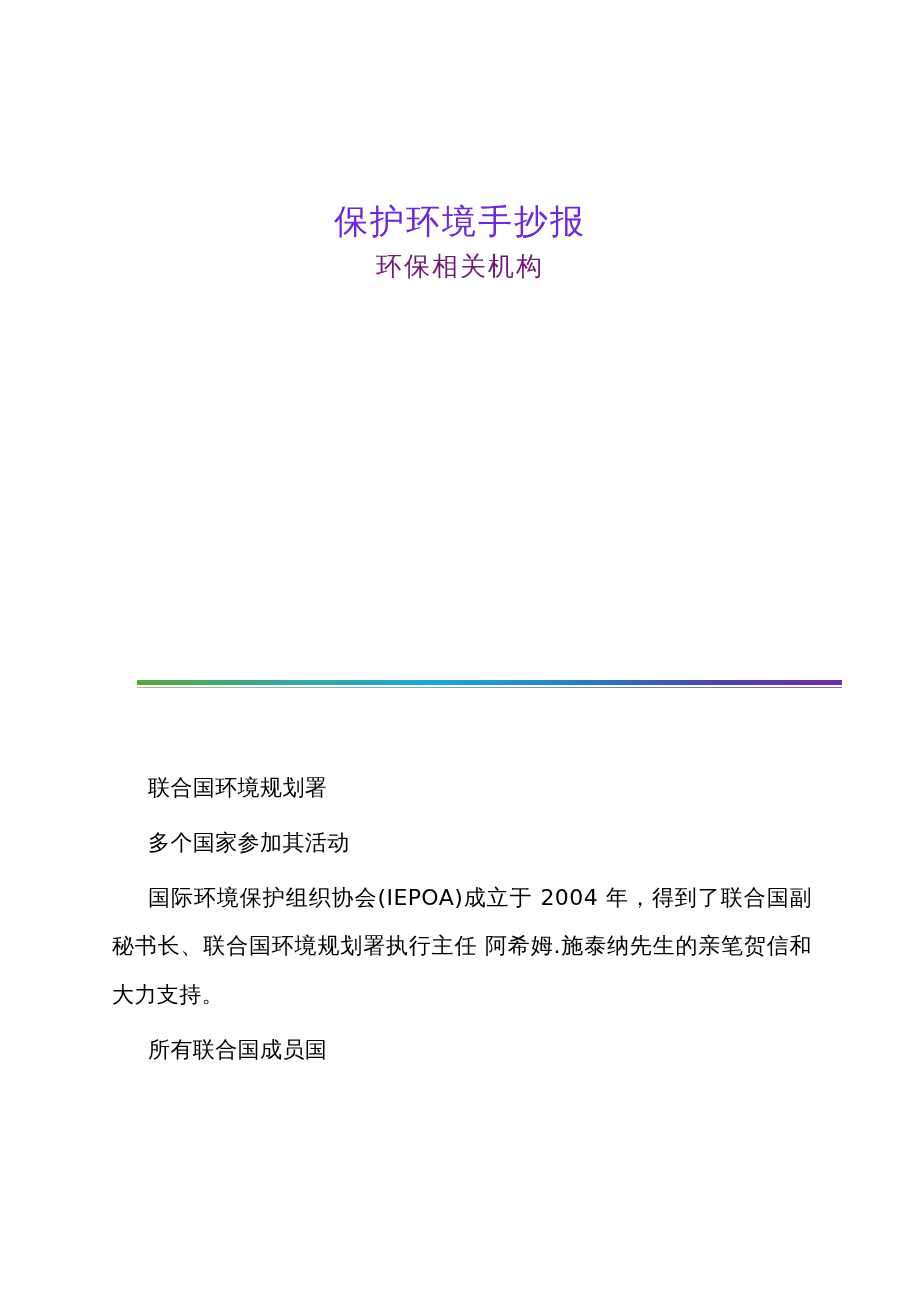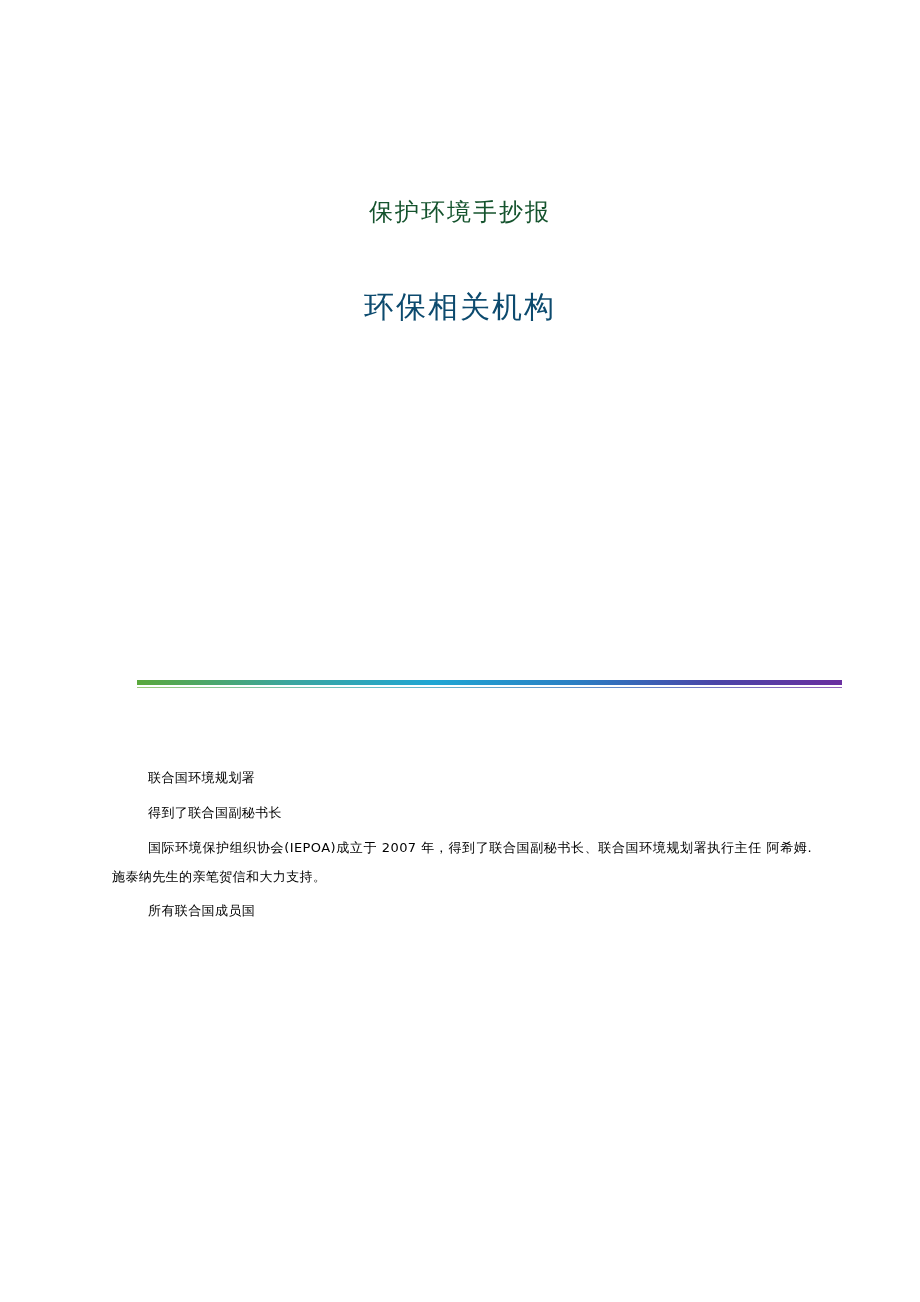--- a/index.html
+++ b/index.html
@@ -19,33 +19,32 @@
     width: 920px;
     height: 1302px;
     box-sizing: border-box;
     padding: 0;
   }
   .title-block {
     margin-top: 196px;
     text-align: center;
   }
   .doc-title {
-    font-size: 24px;
+    font-size: 34px;
     letter-spacing: 2px;
     line-height: 1.5;
-    color: #14532d;
-    font-family: Liberation Mono, monospace;
+    color: #6d28d9;
+    font-family: Liberation Serif, serif;
     font-weight: normal;
   }
   .doc-subtitle {
-    margin-top: 52px;
-    font-size: 30px;
+    font-size: 26px;
     letter-spacing: 2px;
     line-height: 1.5;
-    color: #0c4a6e;
+    color: #701a75;
     font-family: "DejaVu Sans", "Liberation Sans", sans-serif;
     font-weight: normal;
   }
   .divider-wrap {
     margin: 0;
     padding: 0;
     position: absolute;
     left: 137px;
     top: 484px;
     width: 705px;
@@ -62,21 +61,21 @@
     background: linear-gradient(to right, #7bb84f 0%, #35a7bb 35%, #3161b4 70%, #6c2fa0 100%);
     opacity: 0.75;
   }
   .body-block {
     position: absolute;
     left: 112px;
     top: 568px;
     width: 700px;
   }
   .para {
-    font-size: 13px;
+    font-size: 22px;
     line-height: 2.22;
     text-align: justify;
     text-justify: inter-ideograph;
     margin: 0 0 6px 0;
     font-family: "DejaVu Sans", "Liberation Sans", sans-serif;
     letter-spacing: 0.4px;
   }
   .para.indent {
     text-indent: 36px;
   }
@@ -95,18 +94,18 @@
     <div class="doc-subtitle">环保相关机构</div>
   </div>
 
   <div class="divider-wrap">
     <div class="divider-bar"></div>
     <div class="divider-thin"></div>
   </div>
 
   <div class="body-block">
     <p class="para heading">联合国环境规划署</p>
-    <p class="para heading">得到了联合国副秘书长</p>
-    <p class="para indent">国际环境保护组织协会(IEPOA)成立于 2007 年，得到了联合国副秘书长、联合国环境规划署执行主任 阿希姆.施泰纳先生的亲笔贺信和大力支持。</p>
+    <p class="para heading">多个国家参加其活动</p>
+    <p class="para indent">国际环境保护组织协会(IEPOA)成立于 2004 年，得到了联合国副秘书长、联合国环境规划署执行主任 阿希姆.施泰纳先生的亲笔贺信和大力支持。</p>
     <p class="para heading">所有联合国成员国</p>
   </div>
 
 </div>
 
 </body></html>

